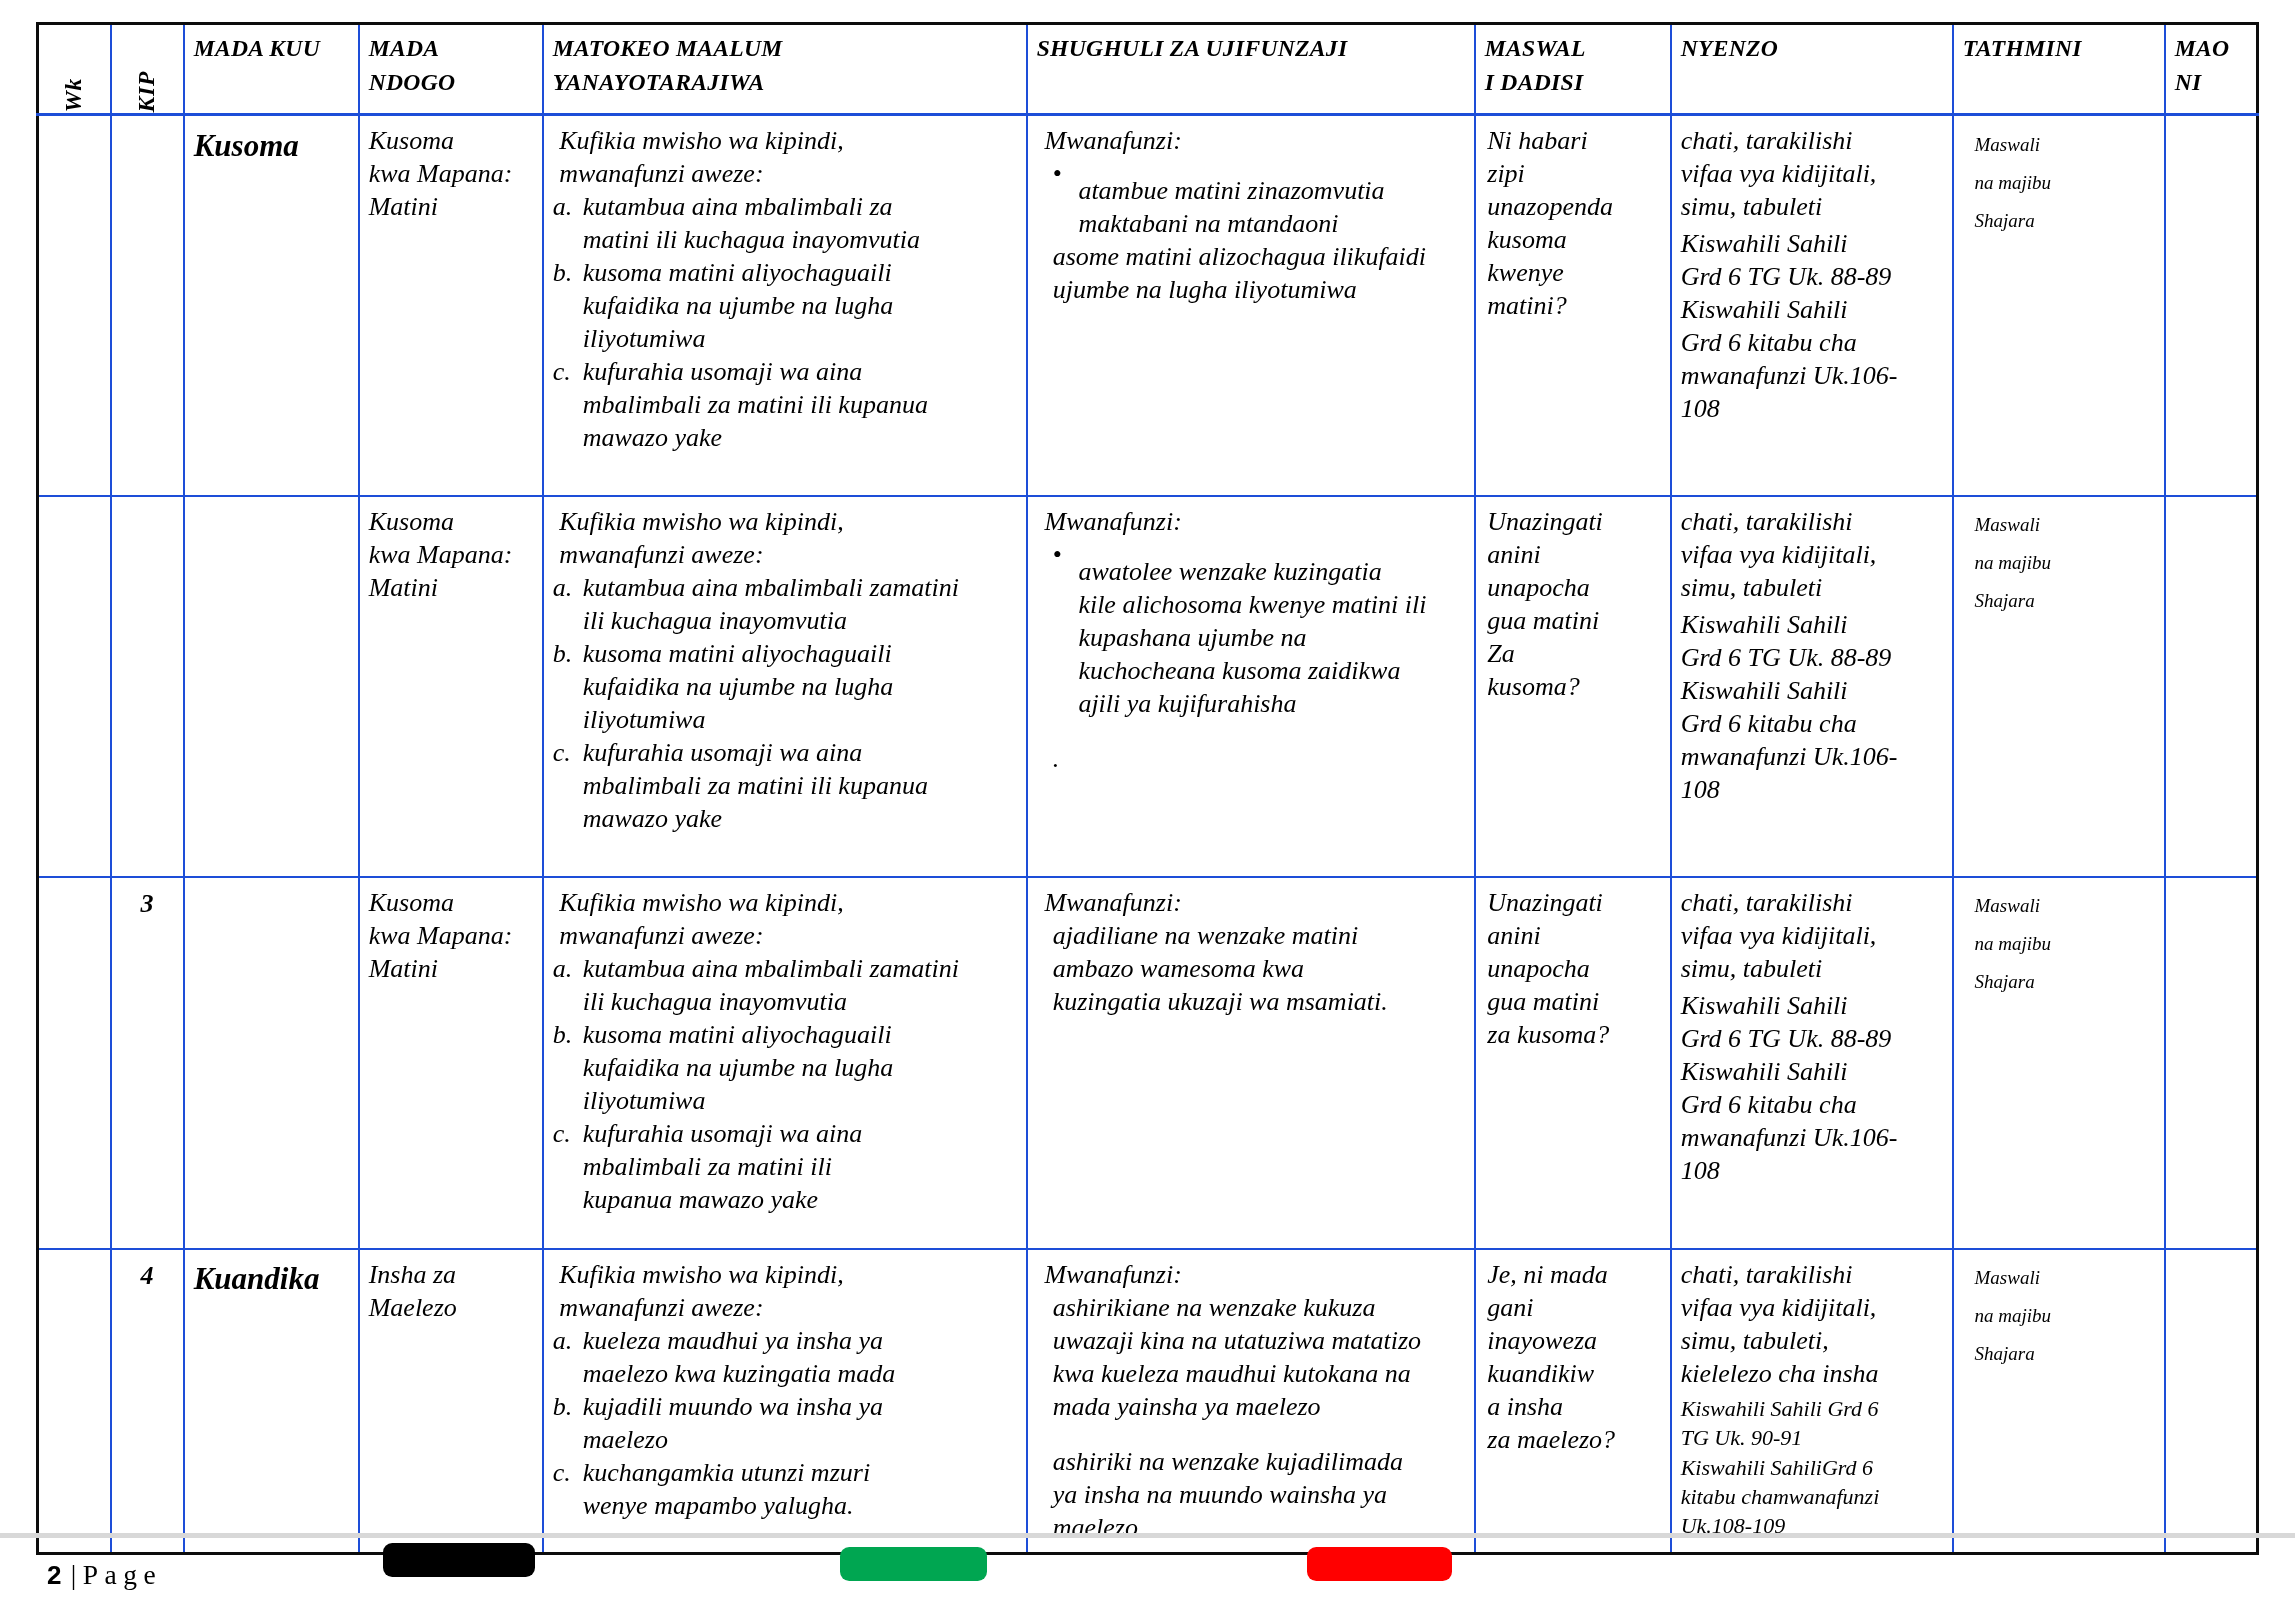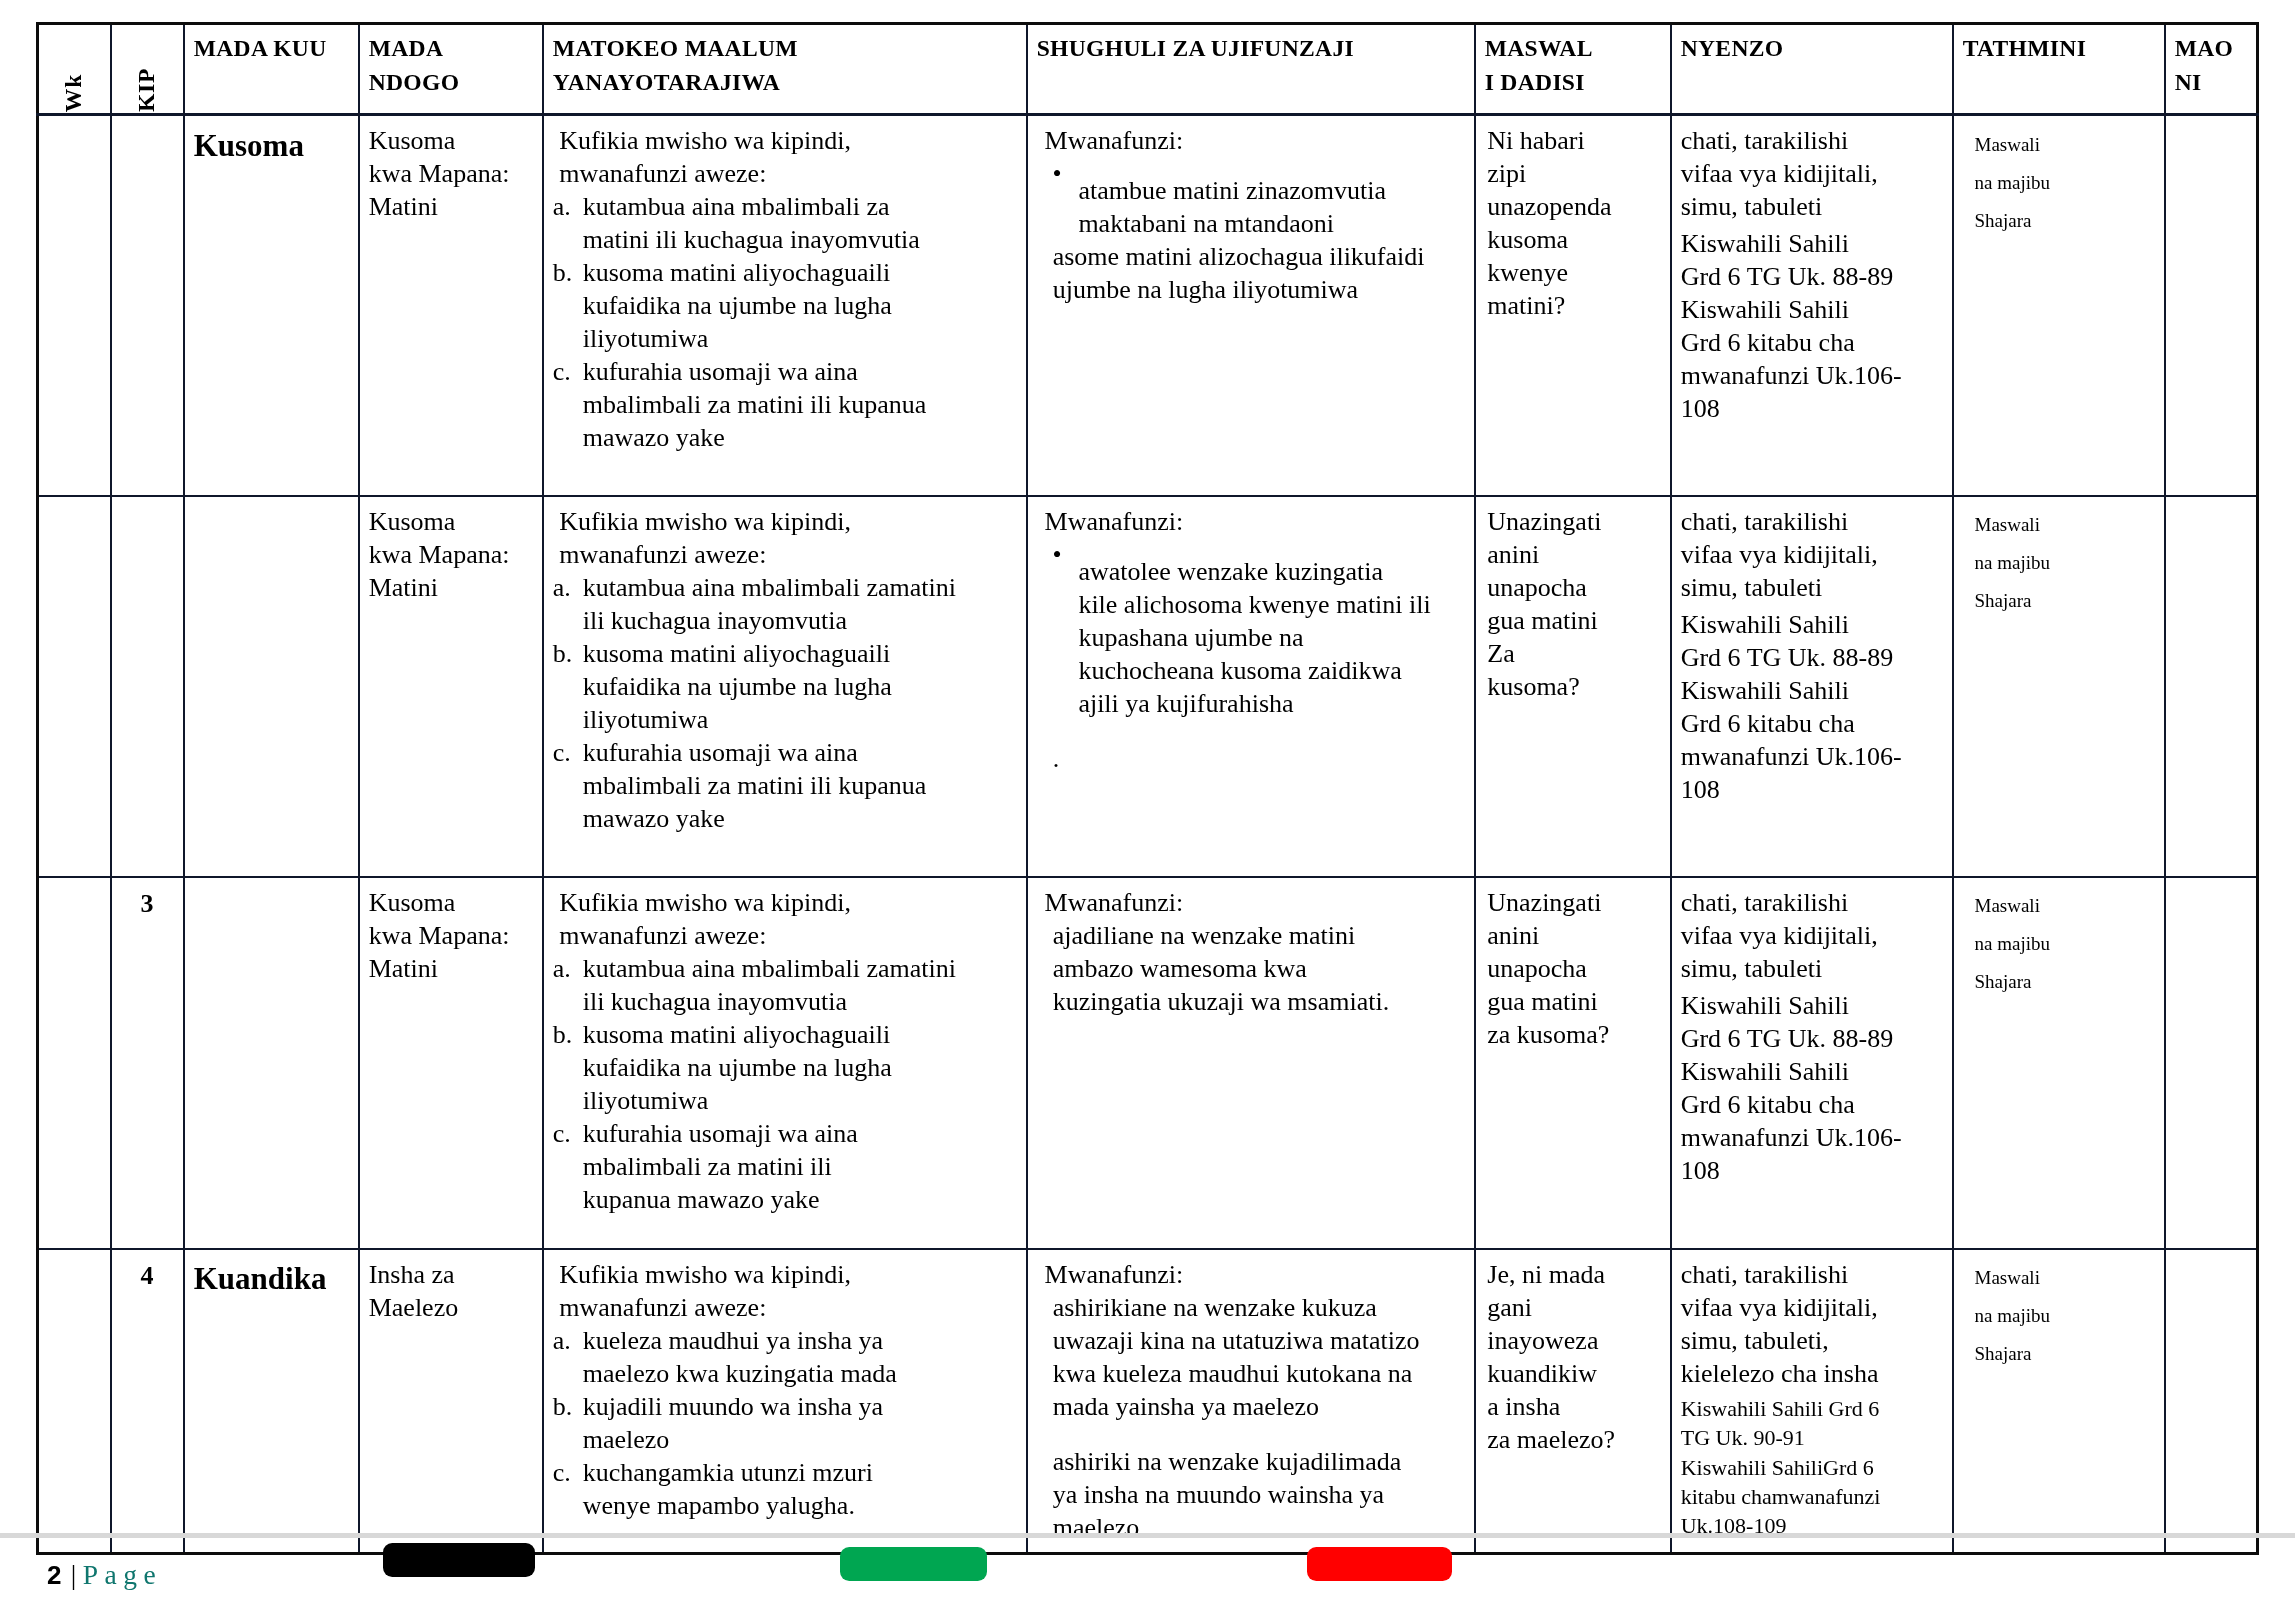--- a/index.html
+++ b/index.html
@@ -1,21 +1,21 @@
 <!DOCTYPE html>
 <html style="font-size:10.5px"><head>
 <meta charset="utf-8">
 <style>
   html,body{margin:0;padding:0;background:#ffffff;}
   body{width:2295px;height:1623px;font-family:"Liberation Serif","DejaVu Serif",serif;color:#000;}
   .page{position:relative;width:2295px;height:1623px;background:#fff;overflow:hidden;}
 
   table.sow{position:absolute;left:36px;top:21.6px;width:2219px;border-collapse:collapse;
             table-layout:fixed;border:3.3px solid #0c0c0c;}
-  .sow th,.sow td{border:2px solid #0f172a;vertical-align:top;padding:7.9px 9.2px;overflow:hidden;}
+  .sow th,.sow td{border:2px solid #1d4ed8;vertical-align:top;padding:7.9px 9.2px;overflow:hidden;font-style:italic;}
   .sow thead th{border-bottom-width:3.3px;}
 
   
   .sow th{font-weight:bold;font-size:23.6px;line-height:1.42;text-align:left;white-space:pre-line;
           position:relative;letter-spacing:0.3px;}
   .vcell{height:73px;}
   .vlabel{position:absolute;left:50%;bottom:1.3px;transform:translateX(-50%) rotate(180deg);
           writing-mode:vertical-rl;font-weight:bold;font-size:23.6px;letter-spacing:0.7px;}
 
   
@@ -386,21 +386,21 @@
       </tr>
 
     </tbody>
   </table>
 
   <div class="pagebreak-rule"></div>
 
   <div class="footer">
     <span class="pnum">2</span>
     <span class="psep">|</span>
-    <span class="pword" style="color: #0f766e;">Page</span>
+    <span class="pword" style="color: #000000;">Page</span>
   </div>
 
   <div class="bar bar1" style="background: rgb(0, 0, 0);"></div>
   <div class="bar bar2" style="background: rgb(0, 166, 81);"></div>
   <div class="bar bar3" style="background: rgb(255, 0, 0);"></div>
 
 </div>
 
 
 </body></html>

